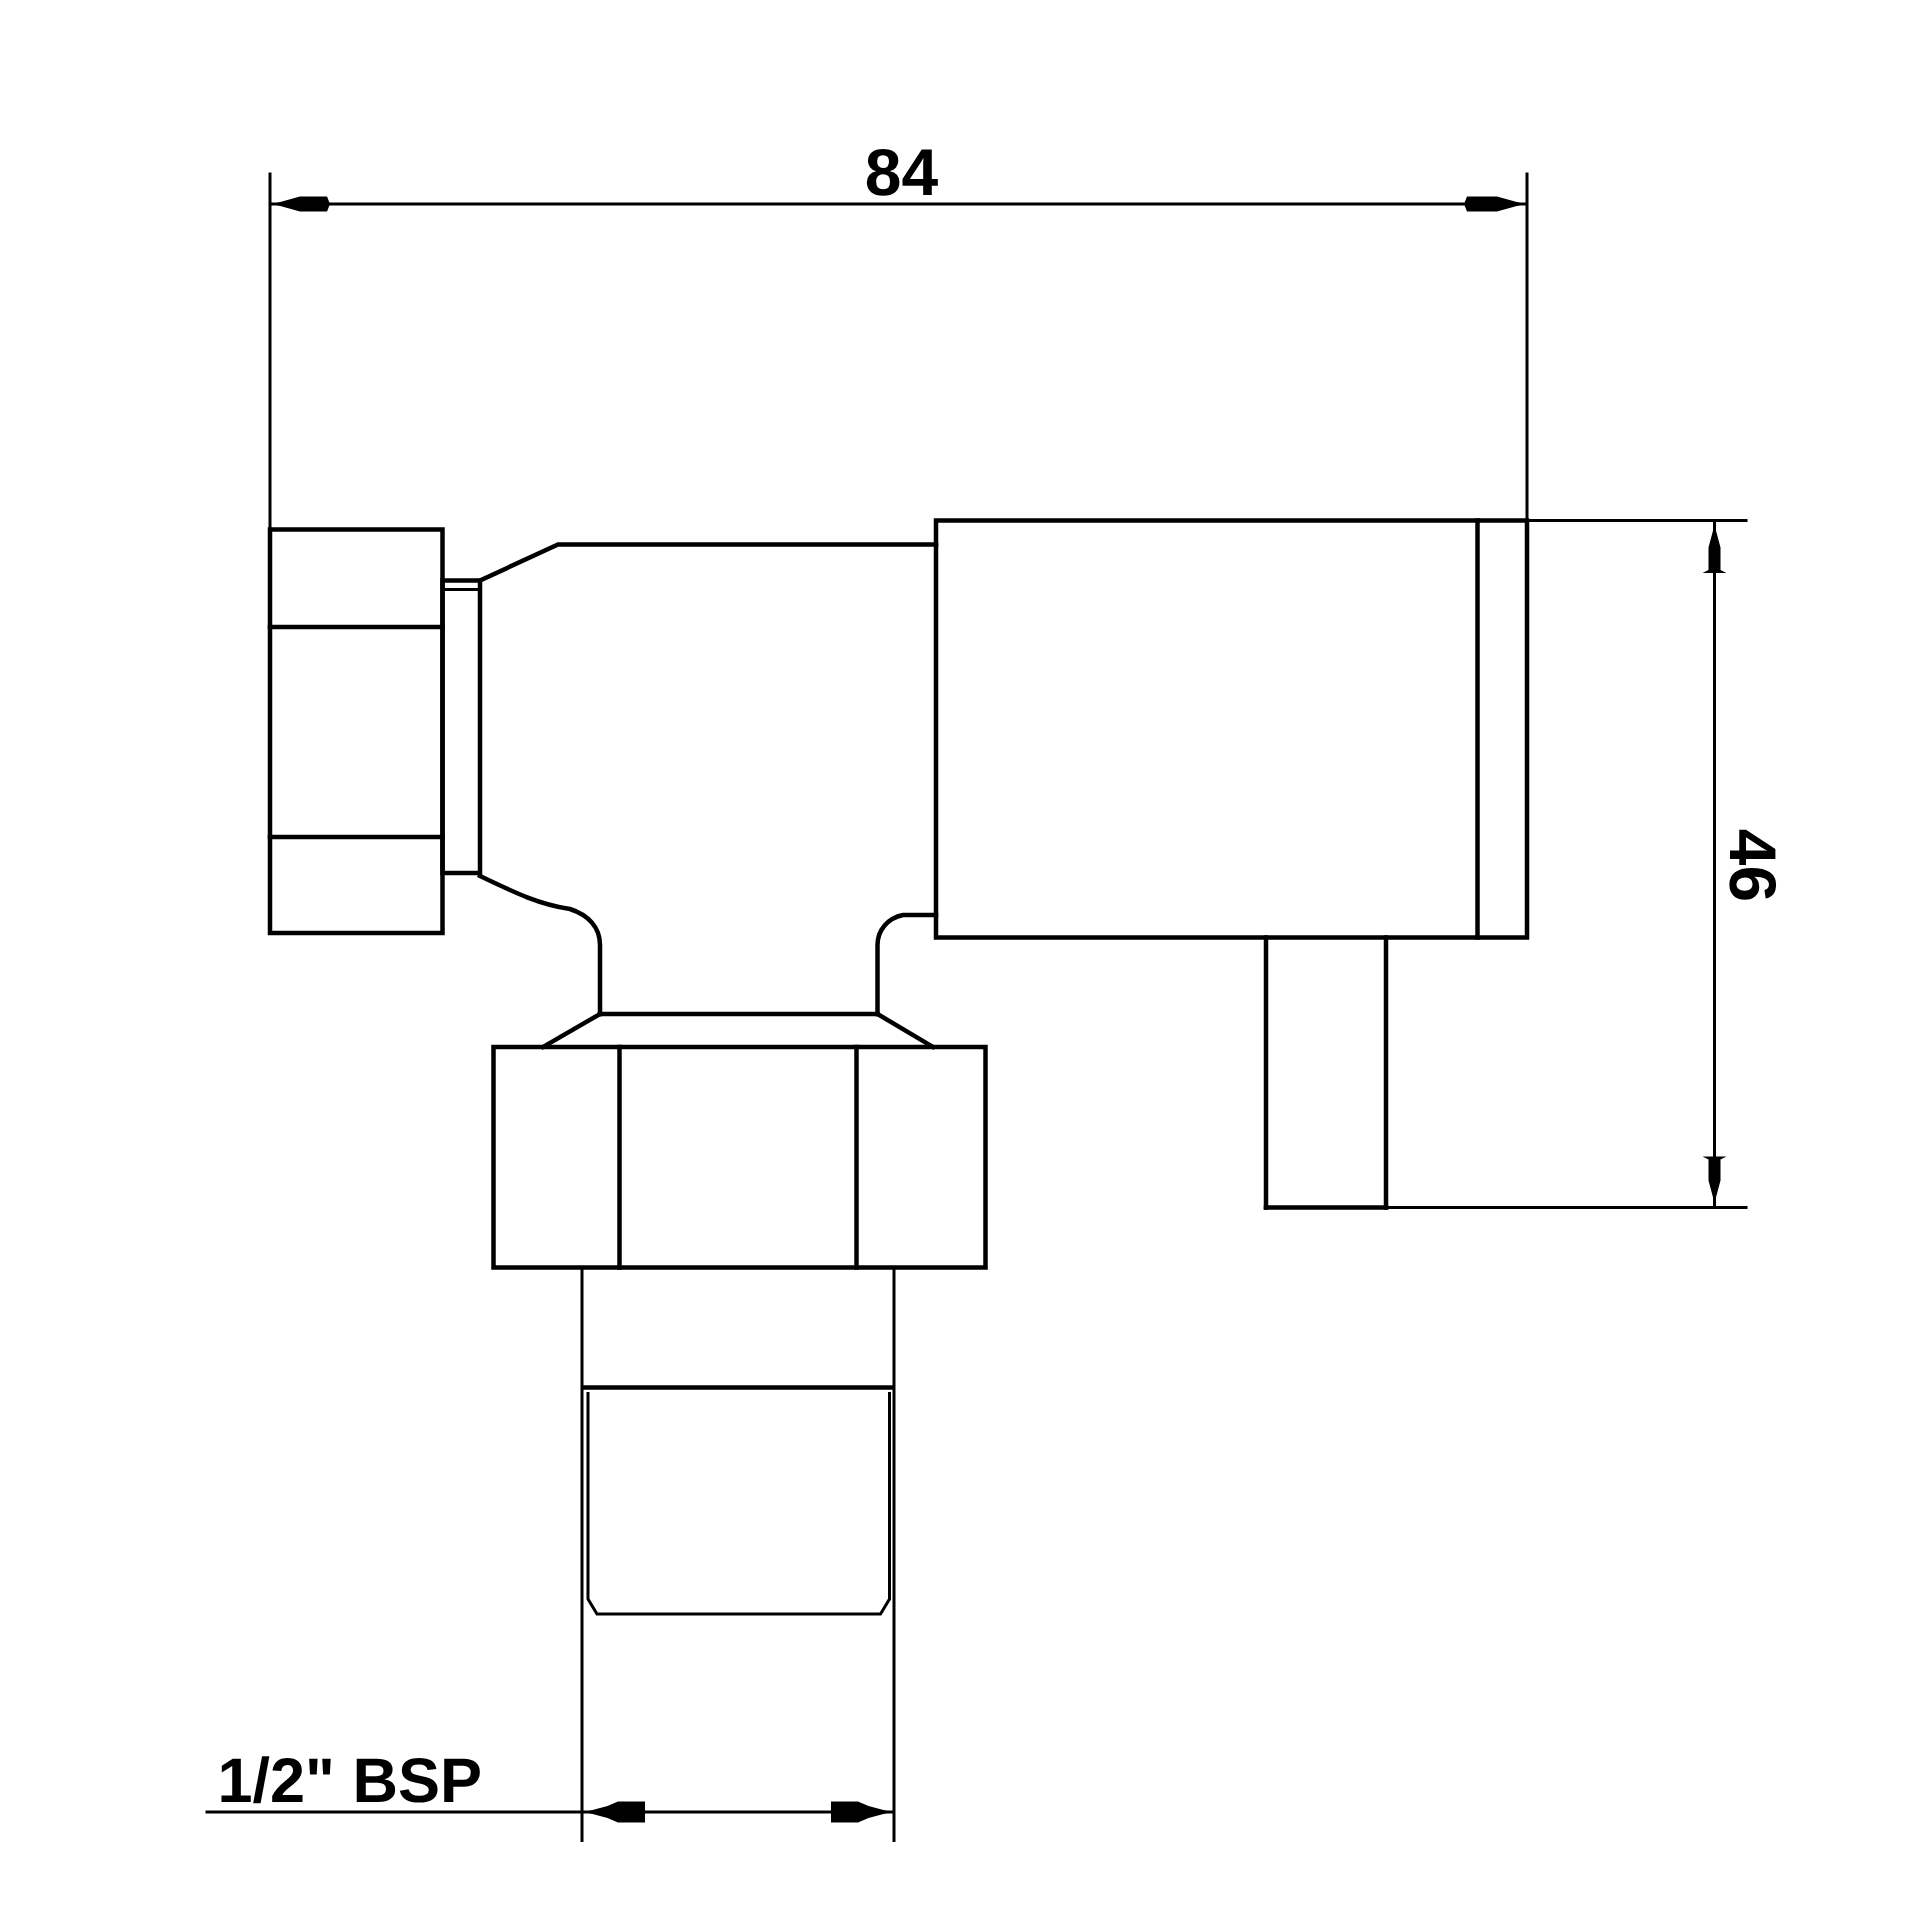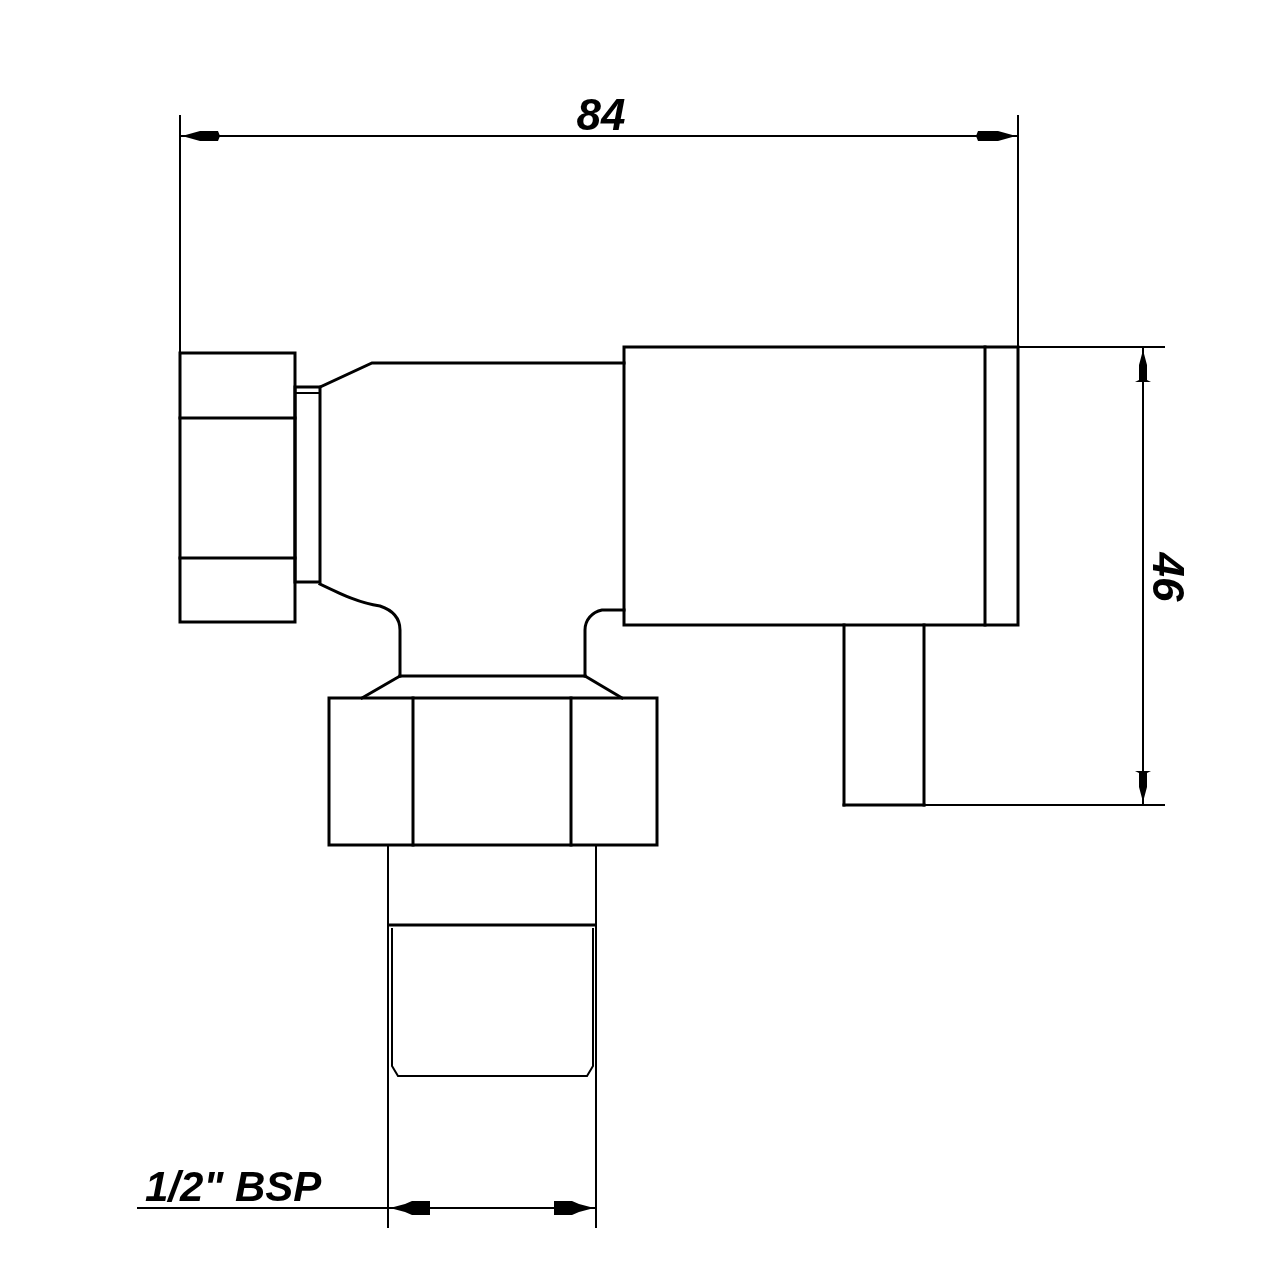--- a/index.html
+++ b/index.html
@@ -1,17 +1,17 @@
 <!DOCTYPE html>
 <html><head>
   <meta charset="utf-8">
   <style>
     html, body { margin: 0; padding: 0; background: #ffffff; }
     body { width: 1280px; height: 1280px; overflow: hidden; }
-    #drawing { position: absolute; left: 0; top: 0; width: 1280px; height: 1280px; font-style: italic; }
+    #drawing { position: absolute; left: 0; top: 0; width: 1280px; height: 1280px; }
     svg { display: block; }
     .ln { stroke: #000000; stroke-width: 3; fill: none; stroke-linecap: square; }
     .thin { stroke: #000000; stroke-width: 2; fill: none; }
     .dim-text { font-family: "Liberation Sans", sans-serif; font-weight: bold; fill: #000000; }
     .arrow { fill: #000000; stroke: none; }
   </style>
 </head>
 <body>
 
 <div id="drawing">

